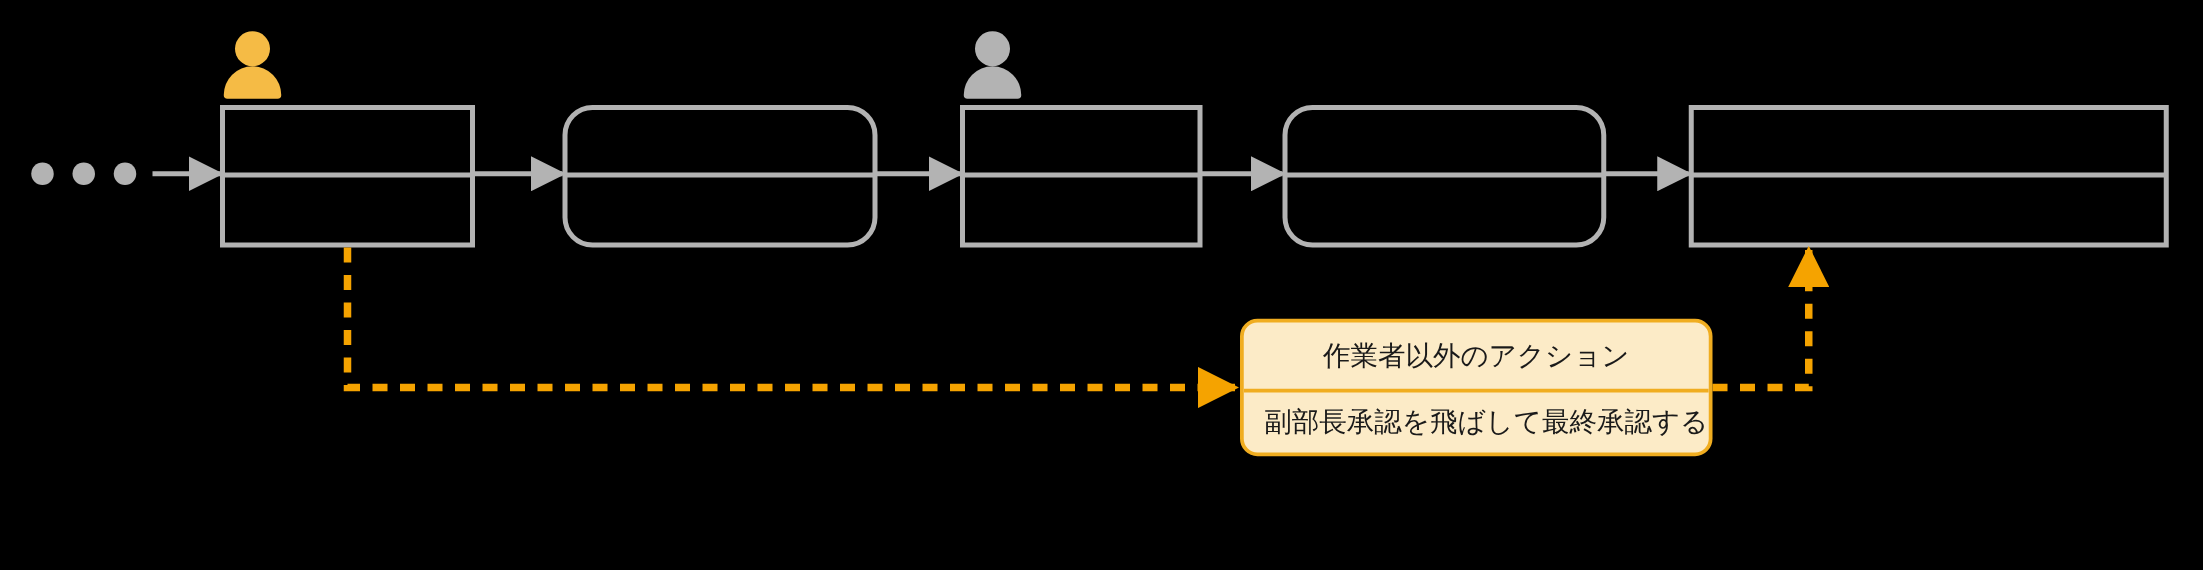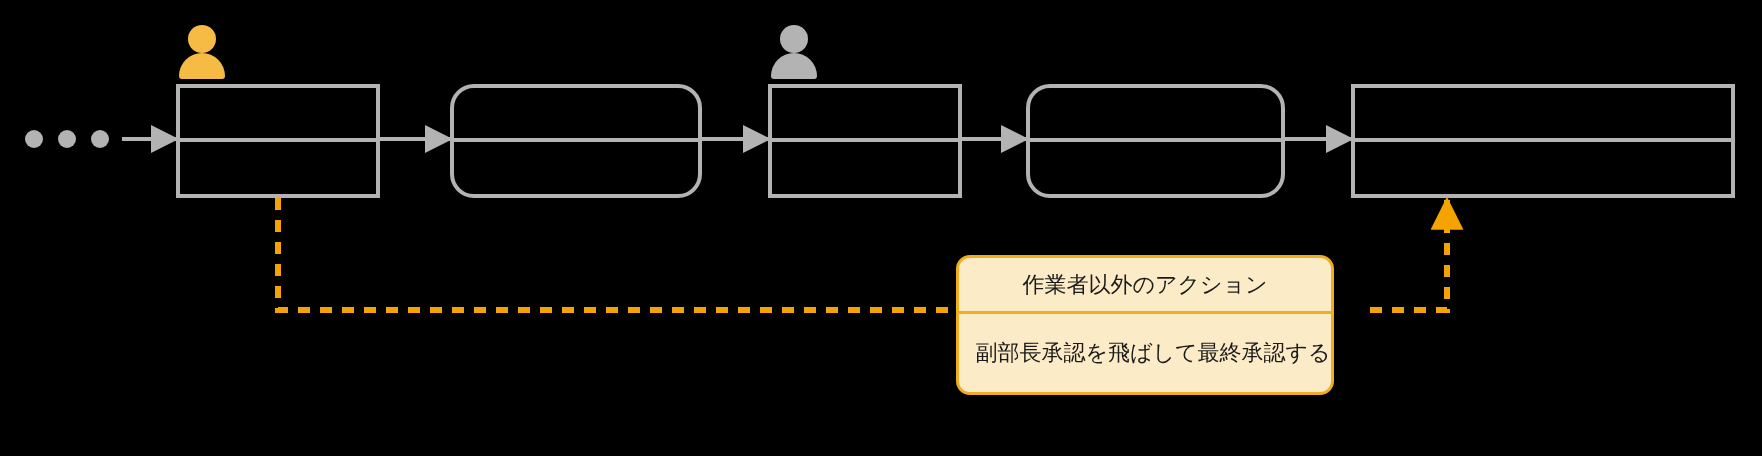--- a/index.html
+++ b/index.html
@@ -148,18 +148,18 @@
   <div class="person orange" style="left:176px; top:25px;">
     <div class="head"></div>
     <div class="body"></div>
   </div>
 
   <div class="person gray" style="left:768px; top:25px;">
     <div class="head"></div>
     <div class="body"></div>
   </div>
 
-  <div class="callout" id="alt-callout" style="left: 956px; top: 255px; width: 378px; height: 140px; text-align: center;">
+  <div class="callout" id="alt-callout" style="left: 992px; top: 255px; width: 378px; height: 110px; text-align: center;">
     <div class="callout-title">作業者以外のアクション</div>
     <div class="callout-body">副部長承認を飛ばして最終承認する</div>
   </div>
 
 </div>
 
 </body></html>

